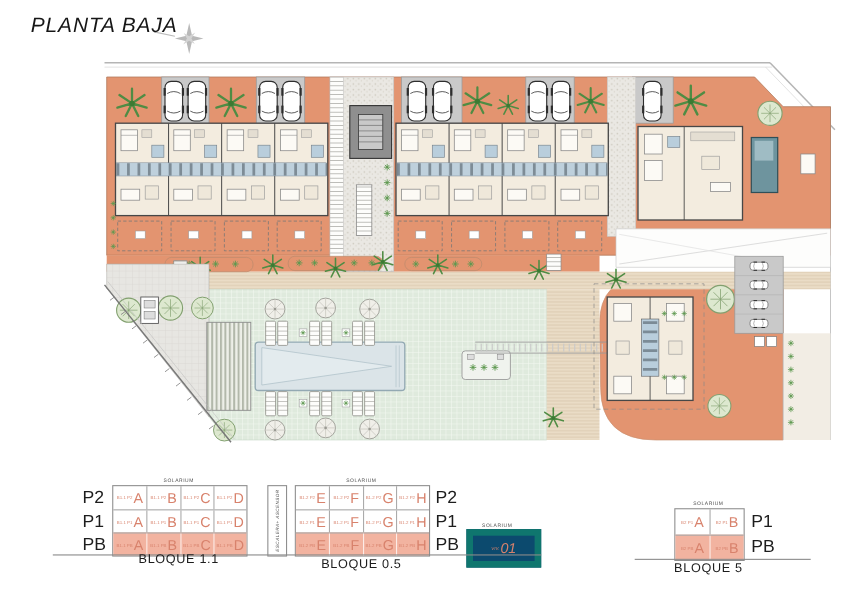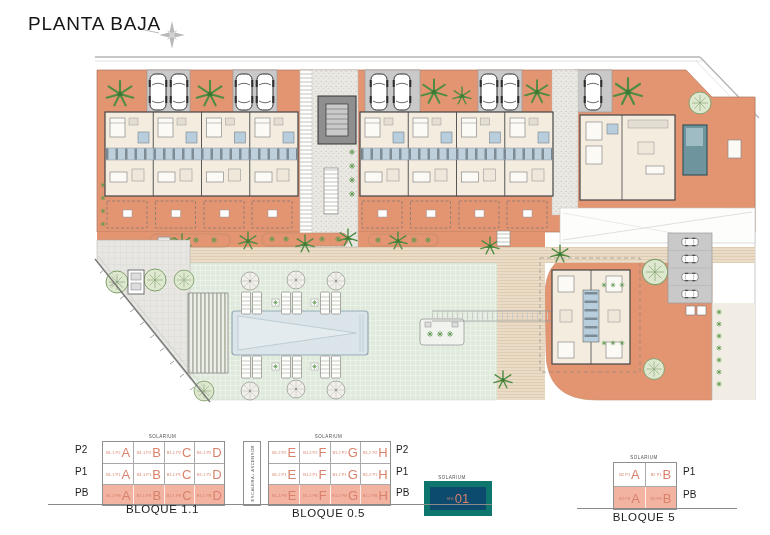--- a/index.html
+++ b/index.html
@@ -1,33 +1,33 @@
 <!DOCTYPE html>
 <html><head>
 <meta charset="utf-8">
 <style>
   html,body{margin:0;padding:0;background:#fff;}
   body{width:770px;height:535px;position:relative;overflow:hidden;
        font-family:"Liberation Sans", sans-serif;color:#222;}
-  .abs{position:absolute;}
+  .abs{position:absolute;font-style:italic;}
   
   #title{left:28px;top:13px;font-size:19px;letter-spacing:.8px;color:#161616;}
   
   .ptable{position:absolute;border:1px solid #8f8f8f;display:grid;background:#fff;}
   .prow{display:grid;grid-template-columns:repeat(4,1fr);}
   .prow2{display:grid;grid-template-columns:repeat(2,1fr);}
   .prow + .prow, .prow2 + .prow2{border-top:1px solid #a8a8a8;}
   .pcell{display:flex;align-items:center;justify-content:center;gap:1px;overflow:hidden;}
   .pcell + .pcell{border-left:1px solid #ababab;}
   .pb .pcell + .pcell{border-left:1px solid rgba(255,255,255,.75);}
   .pb{background:#F2B3A0;}
   .pfx{font-size:4px;color:#D8826C;white-space:nowrap;}
   .ltr{font-size:13px;line-height:1;color:#D8826C;}
   .solarium{position:absolute;font-size:4.5px;letter-spacing:.5px;color:#4f4f4f;text-align:center;}
-  .plabel{position:absolute;font-size:10px;color:#1d1d1d;}
+  .plabel{position:absolute;font-size:16px;color:#1d1d1d;}
   .bname{position:absolute;font-size:11.5px;letter-spacing:.6px;color:#1d1d1d;text-align:center;}
   .gline{position:absolute;height:1px;background:#8a8a8a;}
   #escbox{left:243px;top:441px;width:16px;height:63px;border:1px solid #8f8f8f;
           display:flex;align-items:center;justify-content:center;background:#fff;}
   #escbox span{writing-mode:vertical-rl;transform:rotate(180deg);font-size:4.2px;
                letter-spacing:.4px;color:#4f4f4f;white-space:nowrap;}
   #vivbox{left:424px;top:481px;width:56px;height:23px;background:#0c4a6e;
           border:6px solid #0f766e;display:flex;align-items:center;justify-content:center;gap:1px;}
   
   #t11{left:102px;top:441px;width:121px;height:63px;grid-template-rows:repeat(3,1fr);}

